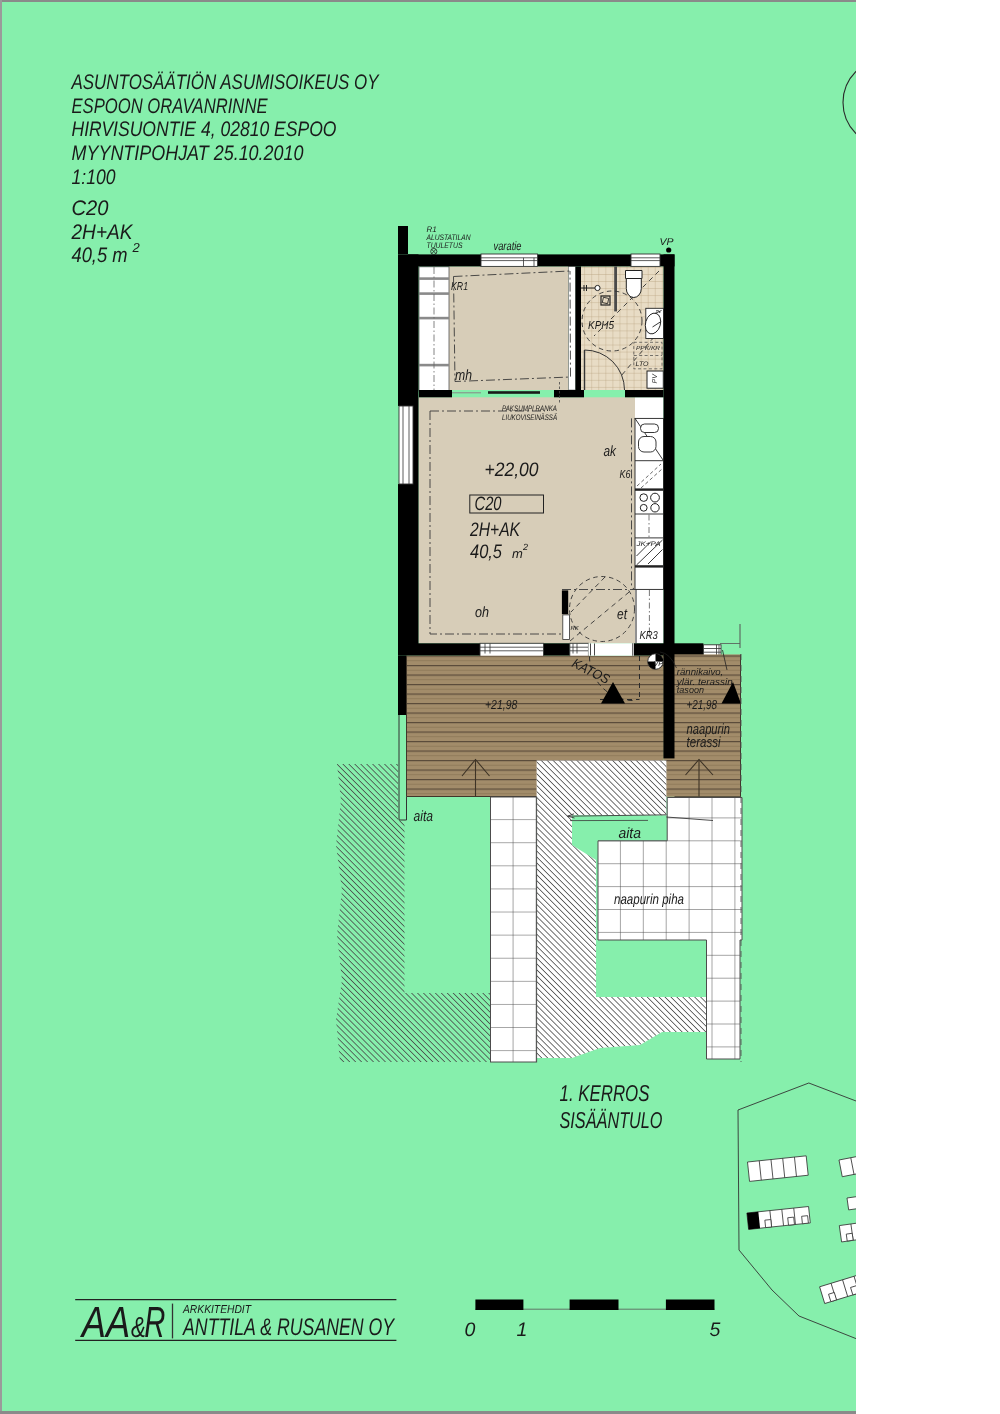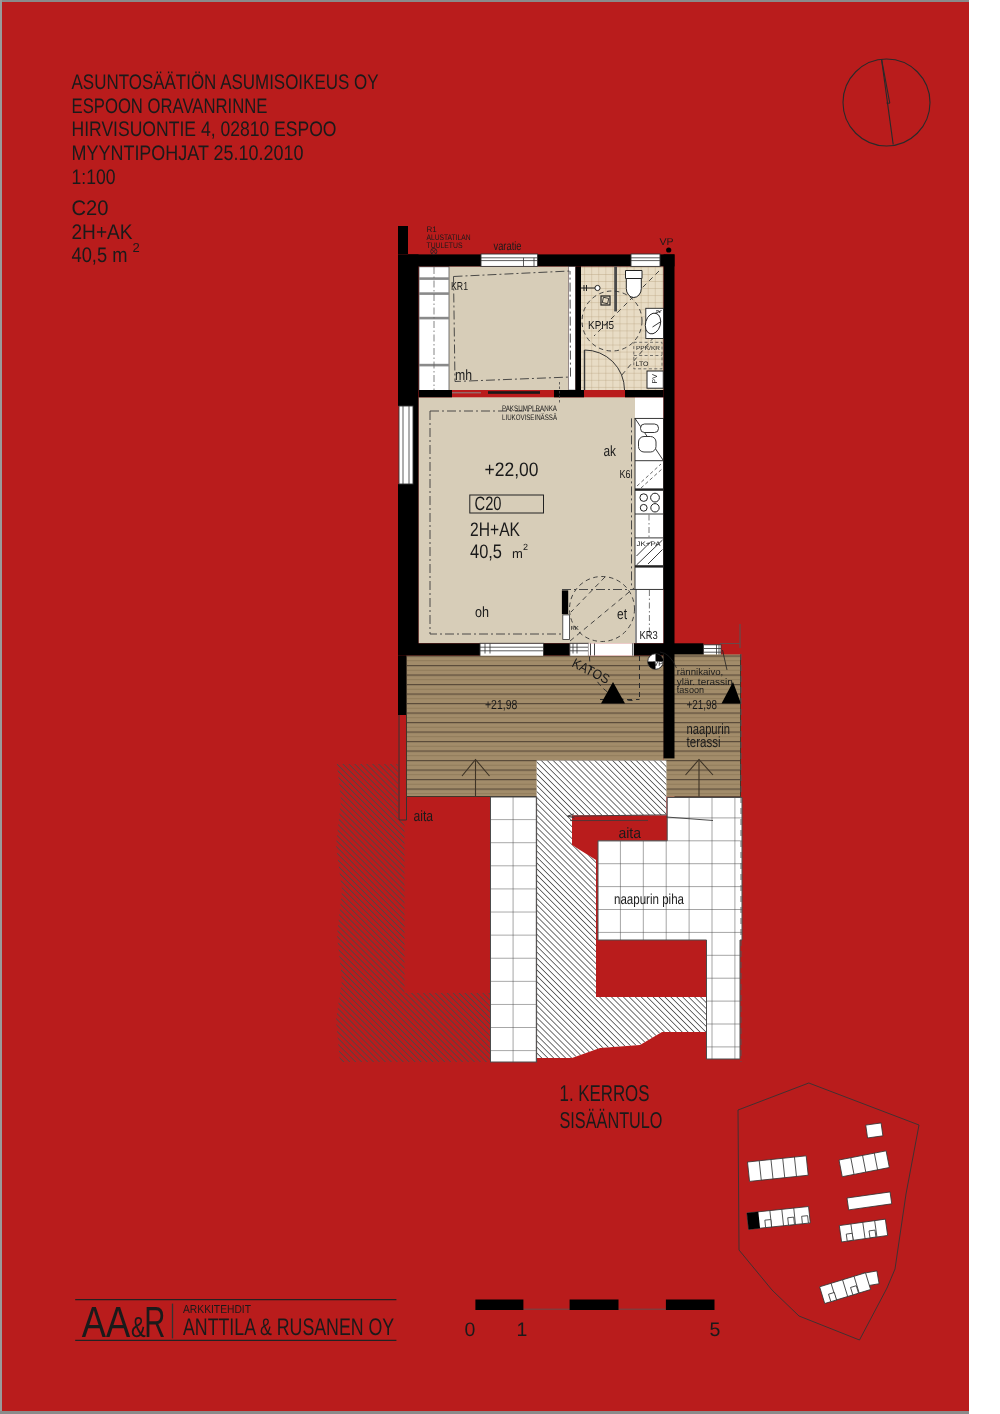--- a/index.html
+++ b/index.html
@@ -1,16 +1,16 @@
 <!DOCTYPE html>
 <html><head>
 <meta charset="utf-8">
 <style>
 html,body{margin:0;padding:0;background:#fff;}
-#page{position:relative;width:969px;height:1414px;background:#b91c1c;overflow:hidden;}
+#page{position:relative;width:856px;height:1414px;background:#86efac;overflow:hidden;font-style:italic;}
 svg{position:absolute;top:0;left:0;}
 text{font-family:"Liberation Sans",sans-serif;fill:#1a1a1a;}
 *{-webkit-font-smoothing:antialiased;text-rendering:geometricPrecision;}
 </style>
 </head>
 <body>
 <div id="page">
 <svg width="1000" height="1414" viewBox="0 0 1000 1414">
 <defs>
 <pattern id="hatch" width="4.2" height="4.2" patternUnits="userSpaceOnUse" patternTransform="rotate(-45)">

